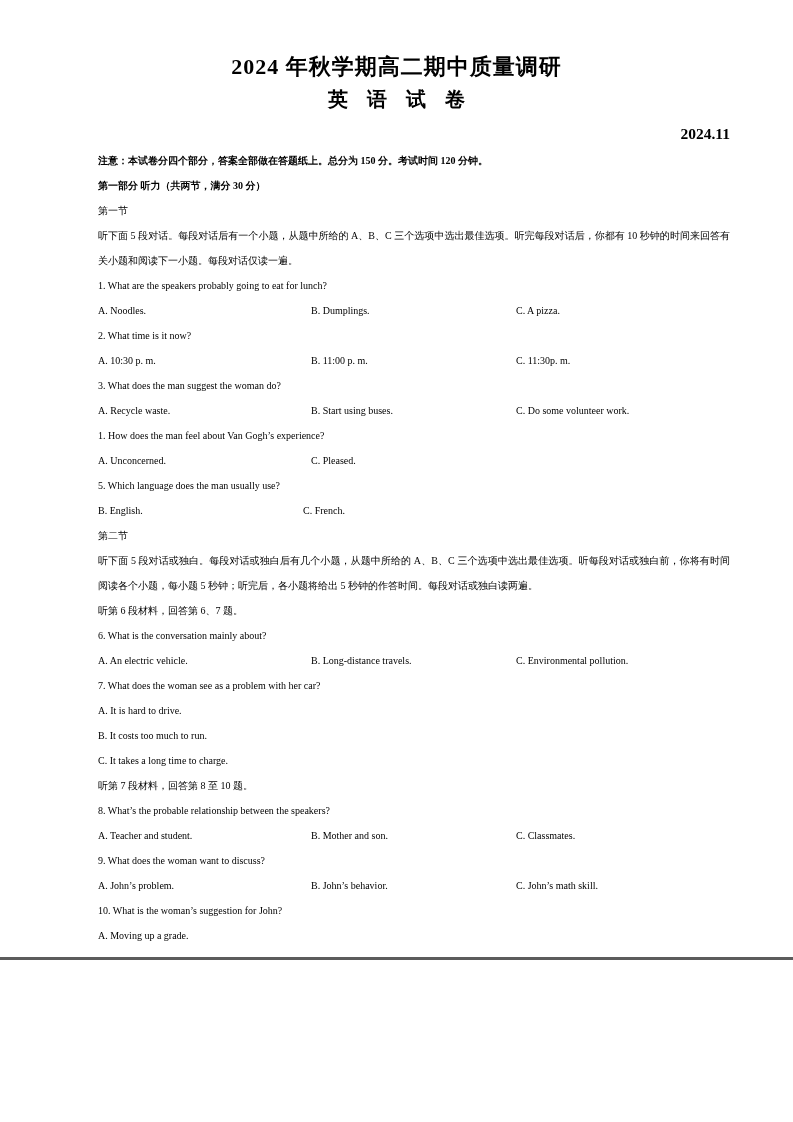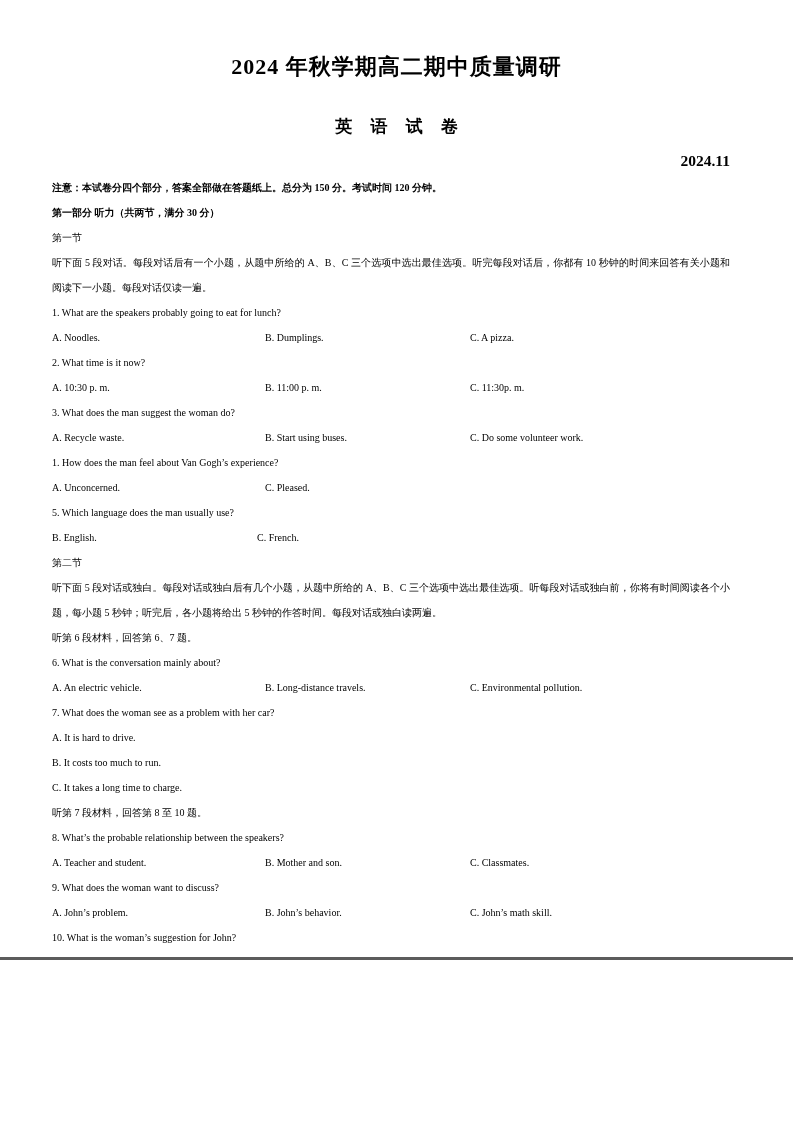--- a/index.html
+++ b/index.html
@@ -19,29 +19,29 @@
   }
   .title {
     padding-top: 52px;
     text-align: center;
     font-size: 22px;
     font-weight: bold;
     line-height: 30px;
     letter-spacing: 1px;
   }
   .subtitle {
-    margin-top: 31px;
+    margin-top: 4px;
     text-align: center;
-    font-size: 17px;
+    font-size: 20px;
     font-weight: bold;
     line-height: 27px;
     word-spacing: 14px;
   }
   .content {
-    padding: 0 63px 0 52px;
+    padding: 0 63px 0 98px;
   }
   .date {
     margin-top: 11px;
     text-align: right;
     font-size: 15.5px;
     font-weight: bold;
     line-height: 20px;
   }
   .doc-body {
     margin-top: 4px;

